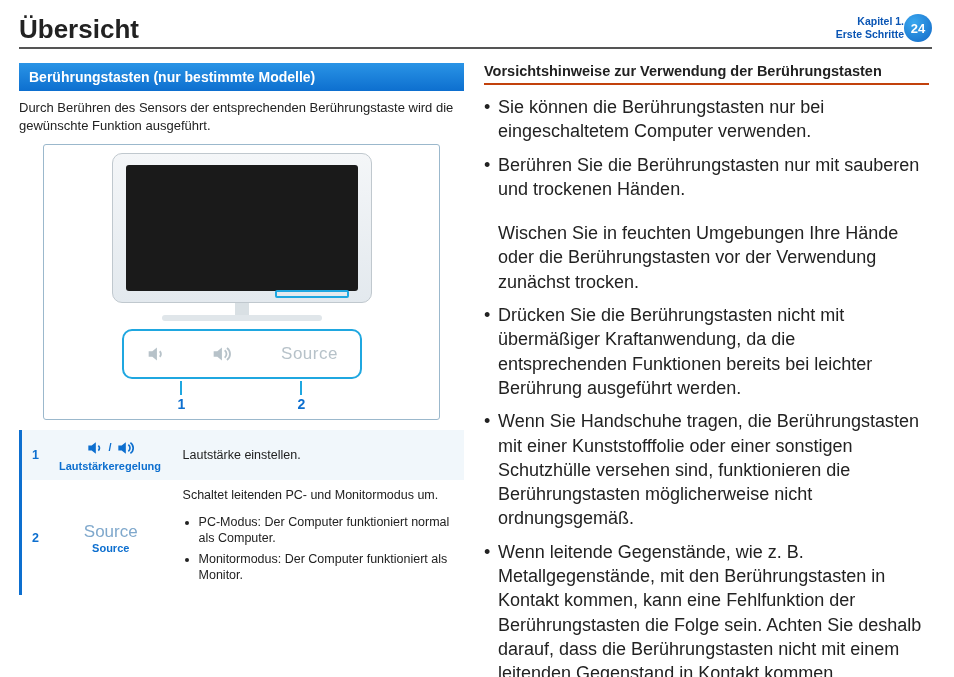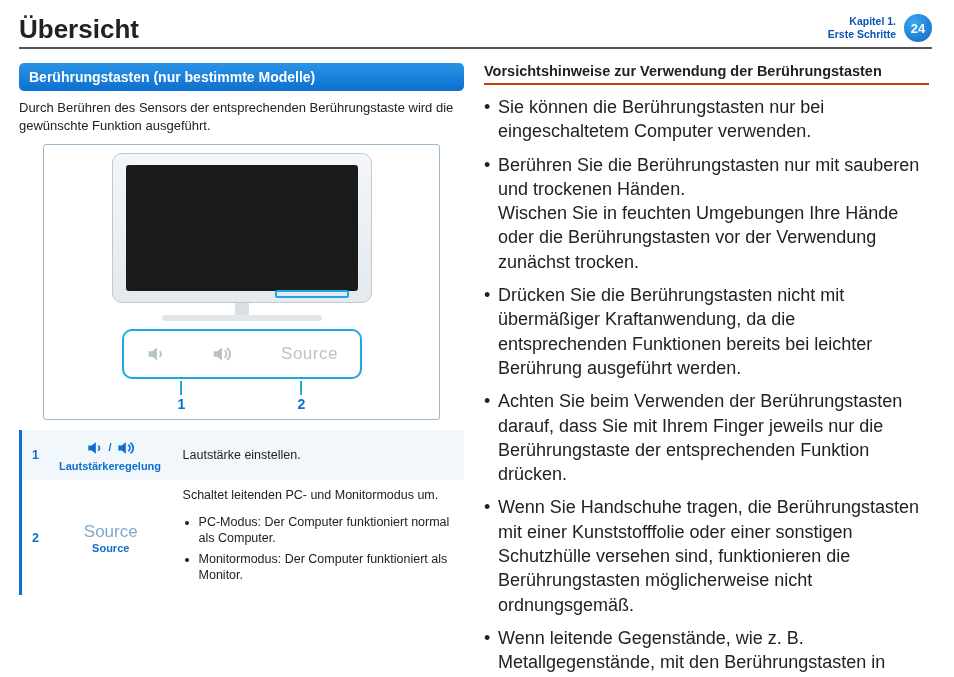--- a/index.html
+++ b/index.html
@@ -23,21 +23,20 @@
     margin-bottom: 14px;
   }
   .title {
     font-size: 26px;
     font-weight: 700;
     color: #222;
   }
   .chapter {
     display: flex;
     align-items: center;
-    gap: 8px;
   }
   .chapter-text {
     text-align: right;
     font-size: 10.5px;
     font-weight: 700;
     color: #0a55b4;
     line-height: 1.2;
   }
   .page-badge {
     width: 28px;
@@ -57,21 +56,21 @@
   }
   .col-left  { width: 445px; }
   .col-right { width: 445px; }
 
   .section-bar {
     background: linear-gradient(#2a94e6, #0d6fcf);
     color: #fff;
     font-weight: 600;
     font-size: 14px;
     padding: 6px 10px;
-    border-radius: 5px;
+    border-radius: 0;
     margin-bottom: 8px;
   }
   .para {
     font-size: 13px;
     line-height: 1.35;
     margin-bottom: 10px;
   }
   .subhead {
     font-size: 14.5px;
     font-weight: 700;
@@ -173,21 +172,21 @@
     margin-bottom: 9px;
     line-height: 1.35;
   }
   ul.precautions > li::before {
     content: "•";
     position: absolute;
     left: 0;
     top: 0;
   }
   .inline-para {
-    margin-top:0;
+    margin-top:20px;
   }
   svg.vol-icon { vertical-align: middle; }
 </style>
 </head>
 <body>
 
 <div class="page">
 
   <div class="header">
     <div class="title">Übersicht</div>
@@ -290,23 +289,20 @@
           <span>Sie können die Berührungstasten nur bei eingeschaltetem Computer verwenden.</span>
         </li>
         <li>
           <span>Berühren Sie die Berührungstasten nur mit sauberen und trockenen Händen.</span>
           <div class="inline-para">Wischen Sie in feuchten Umgebungen Ihre Hände oder die Berührungstasten vor der Verwendung zunächst trocken.</div>
         </li>
         <li>
           <span>Drücken Sie die Berührungstasten nicht mit übermäßiger Kraftanwendung, da die entsprechenden Funktionen bereits bei leichter Berührung ausgeführt werden.</span>
         </li>
         <li>
-          <span>Achten Sie beim Verwenden der Berührungstasten darauf, dass Sie mit Ihrem Finger jeweils nur die Berührungstaste der entsprechenden Funktion drücken.</span>
-        </li>
-        <li>
           <span>Wenn Sie Handschuhe tragen, die Berührungstasten mit einer Kunststofffolie oder einer sonstigen Schutzhülle versehen sind, funktionieren die Berührungstasten möglicherweise nicht ordnungsgemäß.</span>
         </li>
         <li>
           <span>Wenn leitende Gegenstände, wie z. B. Metallgegenstände, mit den Berührungstasten in Kontakt kommen, kann eine Fehlfunktion der Berührungstasten die Folge sein. Achten Sie deshalb darauf, dass die Berührungstasten nicht mit einem leitenden Gegenstand in Kontakt kommen.</span>
         </li>
       </ul>
     </div>
 
   </div>
 </div>

